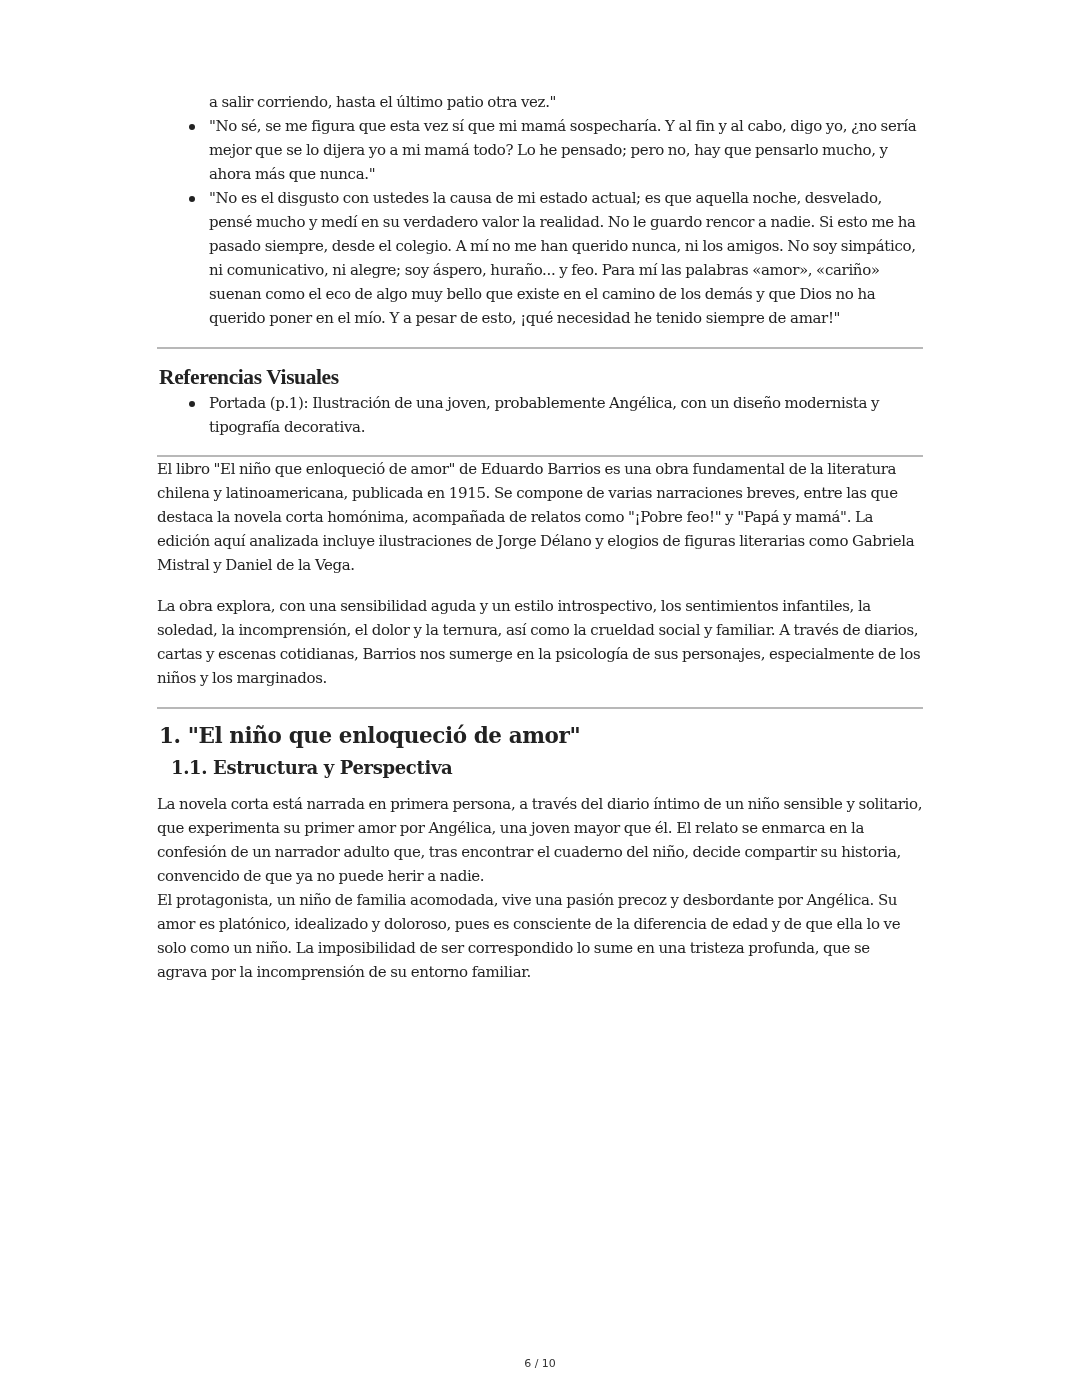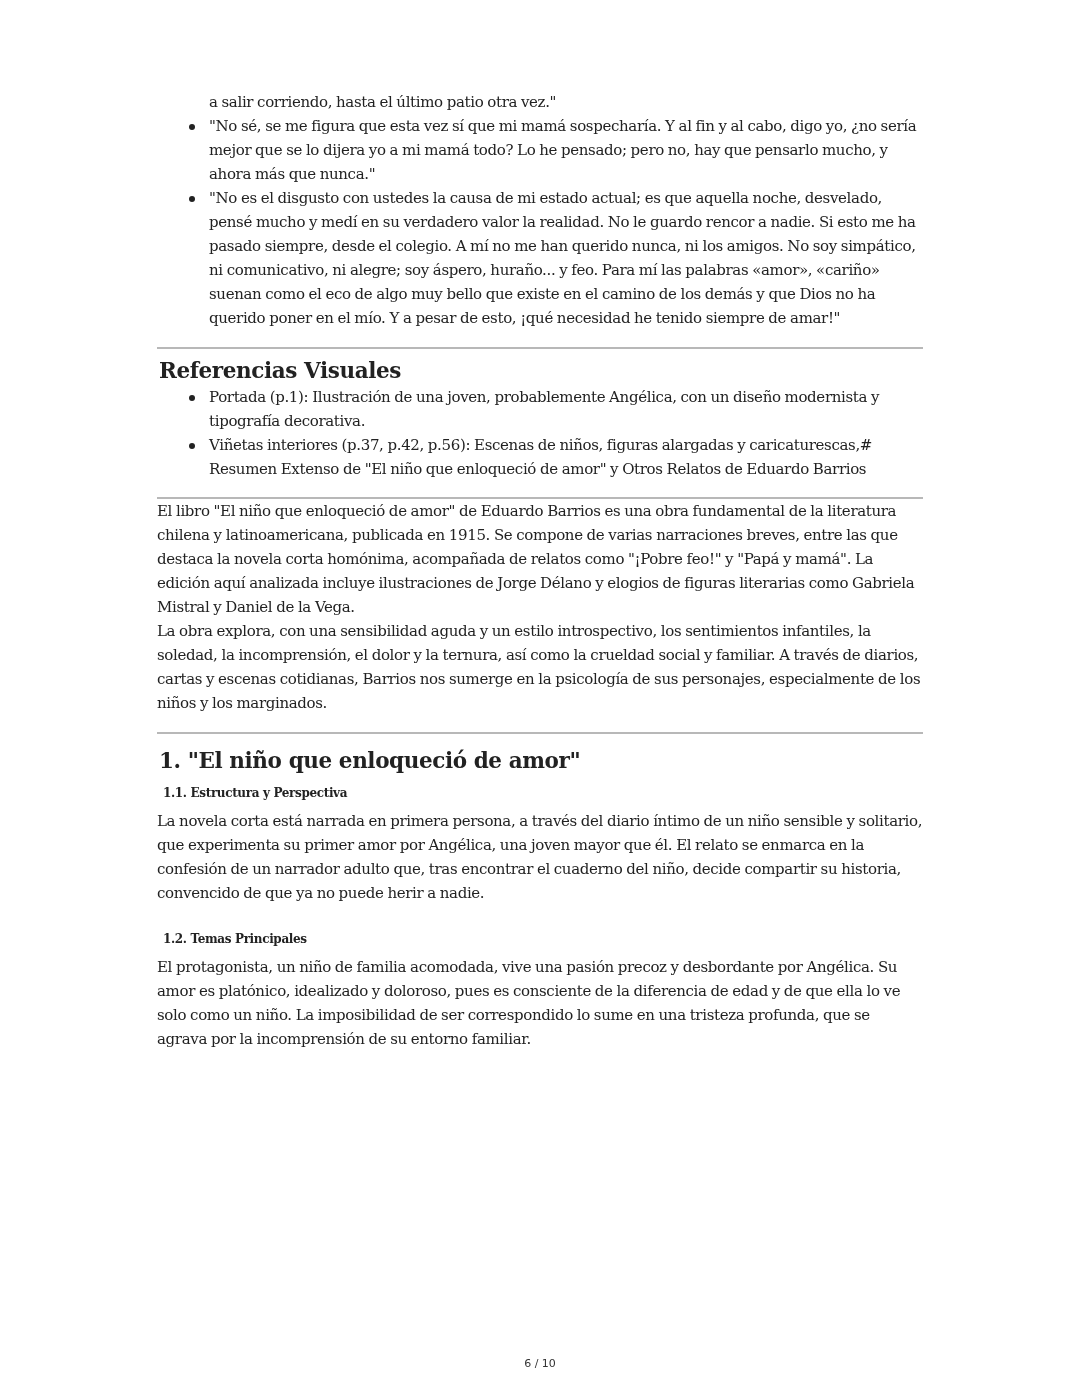--- a/index.html
+++ b/index.html
@@ -55,24 +55,24 @@
     }
     h2.section {
       font-size: 21.5px;
       font-weight: bold;
       line-height: 28px;
       margin: 0;
       padding-left: 2px;
       letter-spacing: -0.4px;
     }
     h3.subsection {
-      font-size: 12px;
+      font-size: 18px;
       font-weight: bold;
       line-height: 24px;
-      margin: 4px;
+      margin: 12px;
       padding-left: 2px;
       letter-spacing: -0.35px;
     }
     h4.minor {
       font-size: 15px;
       font-weight: bold;
       line-height: 20px;
       margin: 0;
       padding-left: 2px;
       letter-spacing: -0.3px;
@@ -106,41 +106,36 @@
       <span>"No sé, se me figura que esta vez sí que mi mamá sospecharía. Y al fin y al cabo, digo yo, ¿no sería mejor que se lo dijera yo a mi mamá todo? Lo he pensado; pero no, hay que pensarlo mucho, y ahora más que nunca."</span>
     </li>
     <li>
       <span class="bullet-dot"></span>
       <span>"No es el disgusto con ustedes la causa de mi estado actual; es que aquella noche, desvelado, pensé mucho y medí en su verdadero valor la realidad. No le guardo rencor a nadie. Si esto me ha pasado siempre, desde el colegio. A mí no me han querido nunca, ni los amigos. No soy simpático, ni comunicativo, ni alegre; soy áspero, huraño... y feo. Para mí las palabras «amor», «cariño» suenan como el eco de algo muy bello que existe en el camino de los demás y que Dios no ha querido poner en el mío. Y a pesar de esto, ¡qué necesidad he tenido siempre de amar!"</span>
     </li>
   </ul>
 
   <hr class="rule" style="margin-top:17px;">
 
-  <h2 class="section" style="margin-top:8px;">Referencias Visuales</h2>
+  <h2 class="section" style="margin-top:14px;font-family:Liberation Serif, serif;">Referencias Visuales</h2>
   <ul class="bullets body-text">
     <li>
       <span class="bullet-dot"></span>
       <b>Portada (p.1):</b><span> Ilustración de una joven, probablemente Angélica, con un diseño modernista y tipografía decorativa.</span>
-    </li>
-    <li>
-      <span class="bullet-dot"></span>
-      <b>Viñetas interiores (p.37, p.42, p.56):</b><span> Escenas de niños, figuras alargadas y caricaturescas,# </span><b>Resumen Extenso de "El niño que enloqueció de amor" y Otros Relatos de Eduardo Barrios</b>
     </li>
   </ul>
 
   <hr class="rule" style="margin-top:16px;">
 
   <p class="para body-text">El libro "El niño que enloqueció de amor" de Eduardo Barrios es una obra fundamental de la literatura chilena y latinoamericana, publicada en 1915. Se compone de varias narraciones breves, entre las que destaca la novela corta homónima, acompañada de relatos como "¡Pobre feo!" y "Papá y mamá". La edición aquí analizada incluye ilustraciones de Jorge Délano y elogios de figuras literarias como Gabriela Mistral y Daniel de la Vega.</p>
-  <p class="para body-text" style="margin-top:0;">La obra explora, con una sensibilidad aguda y un estilo introspectivo, los sentimientos infantiles, la soledad, la incomprensión, el dolor y la ternura, así como la crueldad social y familiar. A través de diarios, cartas y escenas cotidianas, Barrios nos sumerge en la psicología de sus personajes, especialmente de los niños y los marginados.</p>
+  <p class="para body-text" style="margin-top:17px;">La obra explora, con una sensibilidad aguda y un estilo introspectivo, los sentimientos infantiles, la soledad, la incomprensión, el dolor y la ternura, así como la crueldad social y familiar. A través de diarios, cartas y escenas cotidianas, Barrios nos sumerge en la psicología de sus personajes, especialmente de los niños y los marginados.</p>
 
   <hr class="rule" style="margin-top:17px;">
 
   <h2 class="section" style="margin-top:13px;">1. "El niño que enloqueció de amor"</h2>
   <h3 class="subsection" style="margin-top:6px;">1.1. Estructura y Perspectiva</h3>
   <p class="para body-text">La novela corta está narrada en primera persona, a través del diario íntimo de un niño sensible y solitario, que experimenta su primer amor por Angélica, una joven mayor que él. El relato se enmarca en la confesión de un narrador adulto que, tras encontrar el cuaderno del niño, decide compartir su historia, convencido de que ya no puede herir a nadie.</p>
 
-  <h3 class="subsection" style="margin-top:22px;">1.2. Temas Principales</h3>
   <p class="para body-text">El protagonista, un niño de familia acomodada, vive una pasión precoz y desbordante por Angélica. Su amor es platónico, idealizado y doloroso, pues es consciente de la diferencia de edad y de que ella lo ve solo como un niño. La imposibilidad de ser correspondido lo sume en una tristeza profunda, que se agrava por la incomprensión de su entorno familiar.</p>
 
 </div>
 
 <div class="footer">6 / 10</div>
 
 </body></html>

